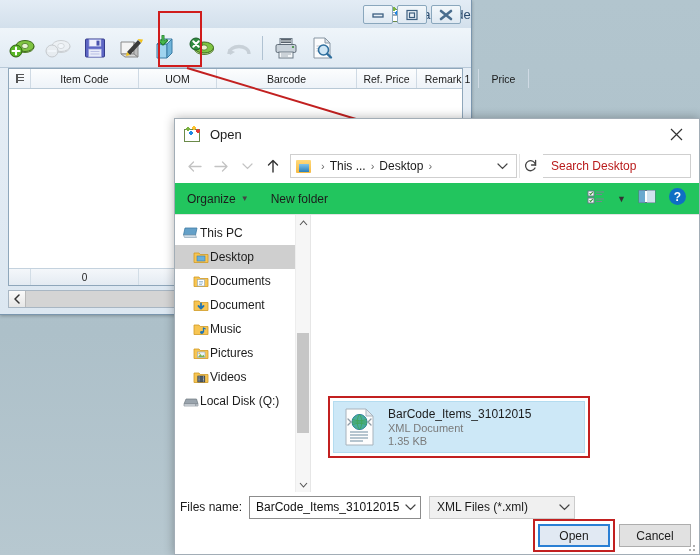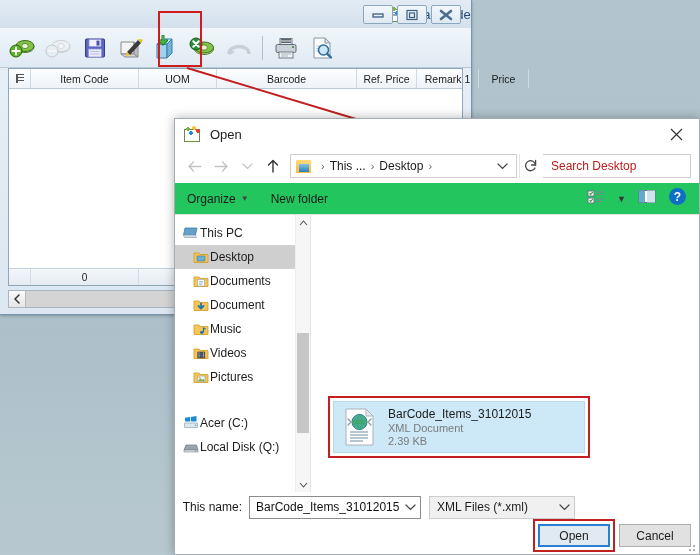--- a/index.html
+++ b/index.html
@@ -559,49 +559,39 @@
               <path d="M10.5 5.5 L12.8 6.4 L12.8 7.6 L10.5 6.7 Z" fill="#1f74b5"></path>
             </svg>
         </span>
         <span>Music</span>
       </div>
 
       <div class="side-item">
         <span class="side-ic">
           <svg width="16" height="14" viewBox="0 0 16 14">
               <path d="M1 3 L6 3 L7.2 4.5 L15 4.5 L15 12.5 L1 12.5 Z" fill="#f7c553" stroke="#d09a24" stroke-width=".8"></path>
-              <rect x="4.8" y="6" width="7" height="6" fill="#4c5a66" stroke="#2f3a44" stroke-width=".6"></rect>
-              <path d="M5.6 6.8h.9 M5.6 8.2h.9 M5.6 9.6h.9 M5.6 11h.9 M10.1 6.8h.9 M10.1 8.2h.9 M10.1 9.6h.9 M10.1 11h.9" stroke="#e7ecf0" stroke-width=".7"></path>
-            </svg>
-        </span>
-        <span>Videos</span>
-      </div>
-
-      <div class="side-item">
-        <span class="side-ic">
-          <svg width="16" height="14" viewBox="0 0 16 14">
-              <path d="M1 3 L6 3 L7.2 4.5 L15 4.5 L15 12.5 L1 12.5 Z" fill="#f7c553" stroke="#d09a24" stroke-width=".8"></path>
               <rect x="4.5" y="6" width="7.5" height="5.5" fill="#e9f4fa" stroke="#8fa6b6" stroke-width=".6"></rect>
               <path d="M5 11 L7.5 8 L9 10 L10.5 8.8 L11.8 11 Z" fill="#79b34e"></path>
               <circle cx="6.3" cy="7.4" r=".9" fill="#f0b63c"></circle>
             </svg>
         </span>
         <span>Pictures</span>
       </div>
 
-      <div class="side-item root" style="margin-top:22px">
-        <span class="side-ic">
-          <svg width="16" height="14" viewBox="0 0 16 14">
-              <path d="M1.5 7 L14.5 7 L14.5 11.5 L1.5 11.5 Z" fill="#dfe7ed" stroke="#8fa6b6" stroke-width=".7"></path>
-              <circle cx="12.6" cy="9.3" r=".9" fill="#6aa9cf"></circle>
-              <path d="M2 1.8 L7 1 L7 5.6 L2 5.6 Z M7.8 0.9 L13.5 0 L13.5 5.6 L7.8 5.6 Z" fill="#1c8ad6"></path>
-            </svg>
-        </span>
-        <span>Acer (C:)</span>
-      </div>
+      <div class="side-item">
+        <span class="side-ic">
+          <svg width="16" height="14" viewBox="0 0 16 14">
+              <path d="M1 3 L6 3 L7.2 4.5 L15 4.5 L15 12.5 L1 12.5 Z" fill="#f7c553" stroke="#d09a24" stroke-width=".8"></path>
+              <rect x="4.8" y="6" width="7" height="6" fill="#4c5a66" stroke="#2f3a44" stroke-width=".6"></rect>
+              <path d="M5.6 6.8h.9 M5.6 8.2h.9 M5.6 9.6h.9 M5.6 11h.9 M10.1 6.8h.9 M10.1 8.2h.9 M10.1 9.6h.9 M10.1 11h.9" stroke="#e7ecf0" stroke-width=".7"></path>
+            </svg>
+        </span>
+        <span>Videos</span>
+      </div>
+
 
       <div class="side-item root">
         <span class="side-ic">
           <svg width="16" height="14" viewBox="0 0 16 14">
               <path d="M3 5 L13.5 5 L15 10 L1 10 Z" fill="#9aa4ad" stroke="#6f7980" stroke-width=".7"></path>
               <path d="M1 10 L15 10 L15 12 L1 12 Z" fill="#dfe4e8" stroke="#8a949c" stroke-width=".7"></path>
               <circle cx="12.8" cy="11" r=".8" fill="#7d8891"></circle>
             </svg>
         </span>
         <span>Local Disk (Q:)</span>
@@ -632,31 +622,31 @@
             <circle cx="15.5" cy="14" r="7.5" fill="#3a9ad9" stroke="#1d6fa5"></circle>
             <path d="M8.6 11.5 C12 13, 19 13, 22.4 11.5 M8.6 16.5 C12 15, 19 15, 22.4 16.5 M15.5 6.5 C12.5 10, 12.5 18, 15.5 21.5 M15.5 6.5 C18.5 10, 18.5 18, 15.5 21.5" stroke="#2a8e4f" stroke-width="1" fill="none"></path>
             <path d="M8 14 H23" stroke="#2a8e4f" stroke-width="1" fill="none"></path>
             <circle cx="15.5" cy="14" r="7.5" fill="#56b96a" opacity=".55"></circle>
             <path d="M4 11 L7 14 L4 17 M27 11 L24 14 L27 17" stroke="#8d9aa4" stroke-width="1.3" fill="none" stroke-linecap="round"></path>
           </svg>
         </span>
         <span class="file-meta">
           <span class="file-name">BarCode_Items_31012015</span>
           <span class="file-type">XML Document</span>
-          <span class="file-size">2.39 KB</span>
+          <span class="file-size">1.35 KB</span>
         </span>
       </div>
       <div id="od-file-outline"></div>
       <div id="od-list-scroll"></div>
     </div>
   </div>
 
   <div id="od-footer">
     <div id="od-filenamerow">
-      <div id="od-fn-label">This name:</div>
+      <div id="od-fn-label">Files name:</div>
       <div id="od-fn-input">
         <span class="v">BarCode_Items_31012015</span>
         <span>
           <svg width="11" height="8" viewBox="0 0 11 8">
               <path d="M1 2 L5.5 6.5 L10 2" stroke="#444" stroke-width="1.2" fill="none" stroke-linecap="round"></path>
             </svg>
         </span>
       </div>
       <div id="od-filter">
         <span class="v">XML Files (*.xml)</span>

